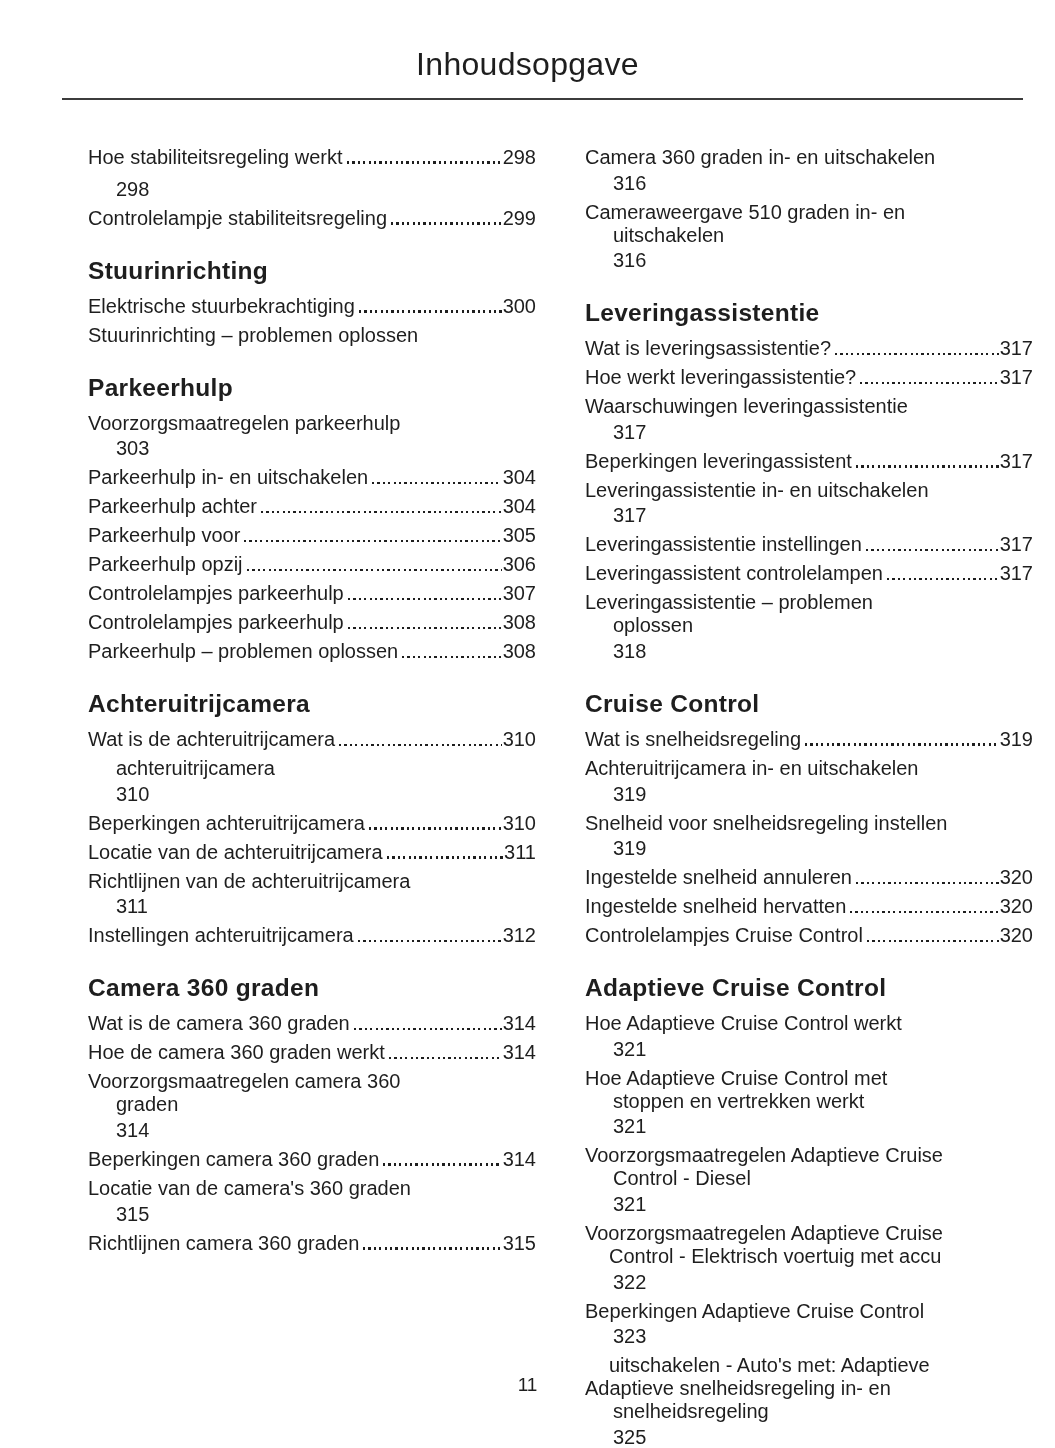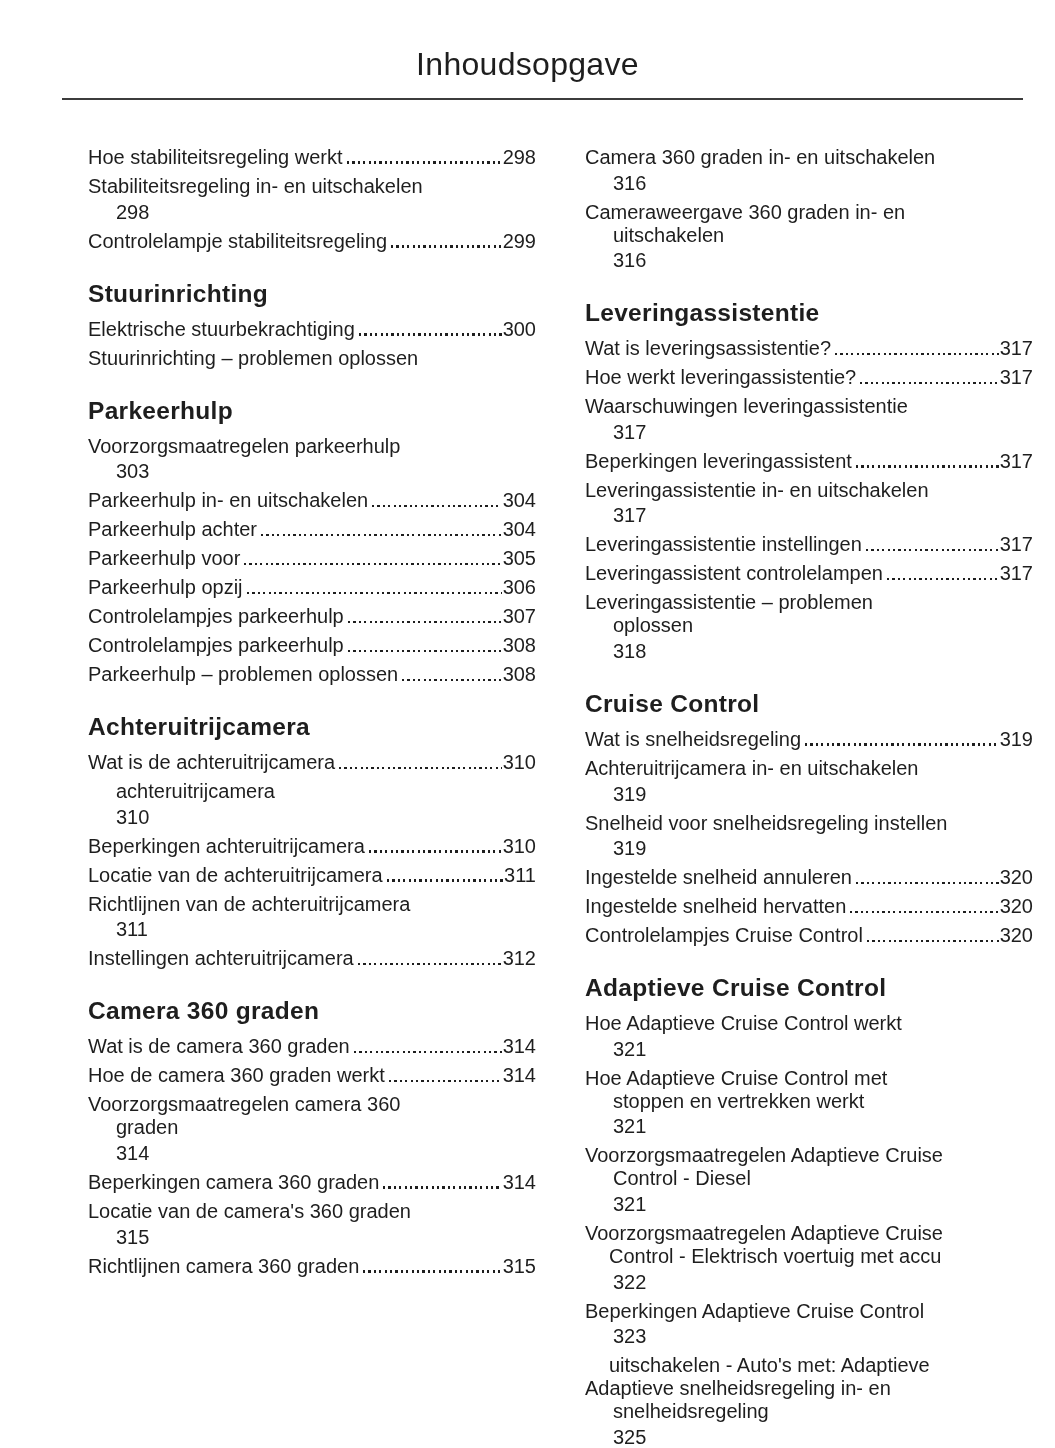--- a/index.html
+++ b/index.html
@@ -82,23 +82,20 @@
   <div class="columns">
     <div class="col">
         <div class="entry">
           <div class="line">
             <span class="txt">Hoe stabiliteitsregeling werkt</span>
             <span class="dots"></span>
             <span class="pg">298</span>
           </div>
         </div>
         <div class="entry">
-          <div class="line">
-            <span class="txt">Stabiliteitsregeling in- en uitschakelen</span>
-          </div>
           <div class="line cont">
             <span class="dots"></span>
             <span class="pg">298</span>
           </div>
         </div>
         <div class="entry">
           <div class="line">
             <span class="txt">Controlelampje stabiliteitsregeling</span>
             <span class="dots"></span>
             <span class="pg">299</span>
@@ -275,21 +272,21 @@
           <div class="line">
             <span class="txt">Camera 360 graden in- en uitschakelen</span>
           </div>
           <div class="line cont">
             <span class="dots"></span>
             <span class="pg">316</span>
           </div>
         </div>
         <div class="entry">
           <div class="line">
-            <span class="txt">Cameraweergave 360 graden in- en</span>
+            <span class="txt">Cameraweergave 510 graden in- en</span>
           </div>
           <div class="line cont">
             <span class="txt">uitschakelen</span>
             <span class="dots"></span>
             <span class="pg">316</span>
           </div>
         </div>
         <h2 class="heading">Leveringassistentie</h2>
         <div class="entry">
           <div class="line">
@@ -460,13 +457,14 @@
             <span class="txt">Adaptieve snelheidsregeling in- en</span>
           </div>
           <div class="line cont">
             <span class="txt">snelheidsregeling</span>
             <span class="dots"></span>
             <span class="pg">325</span>
           </div>
         </div>
       </div>
   </div>
+  <div class="pagenum">11</div>
 </div>
 
 </body></html>

